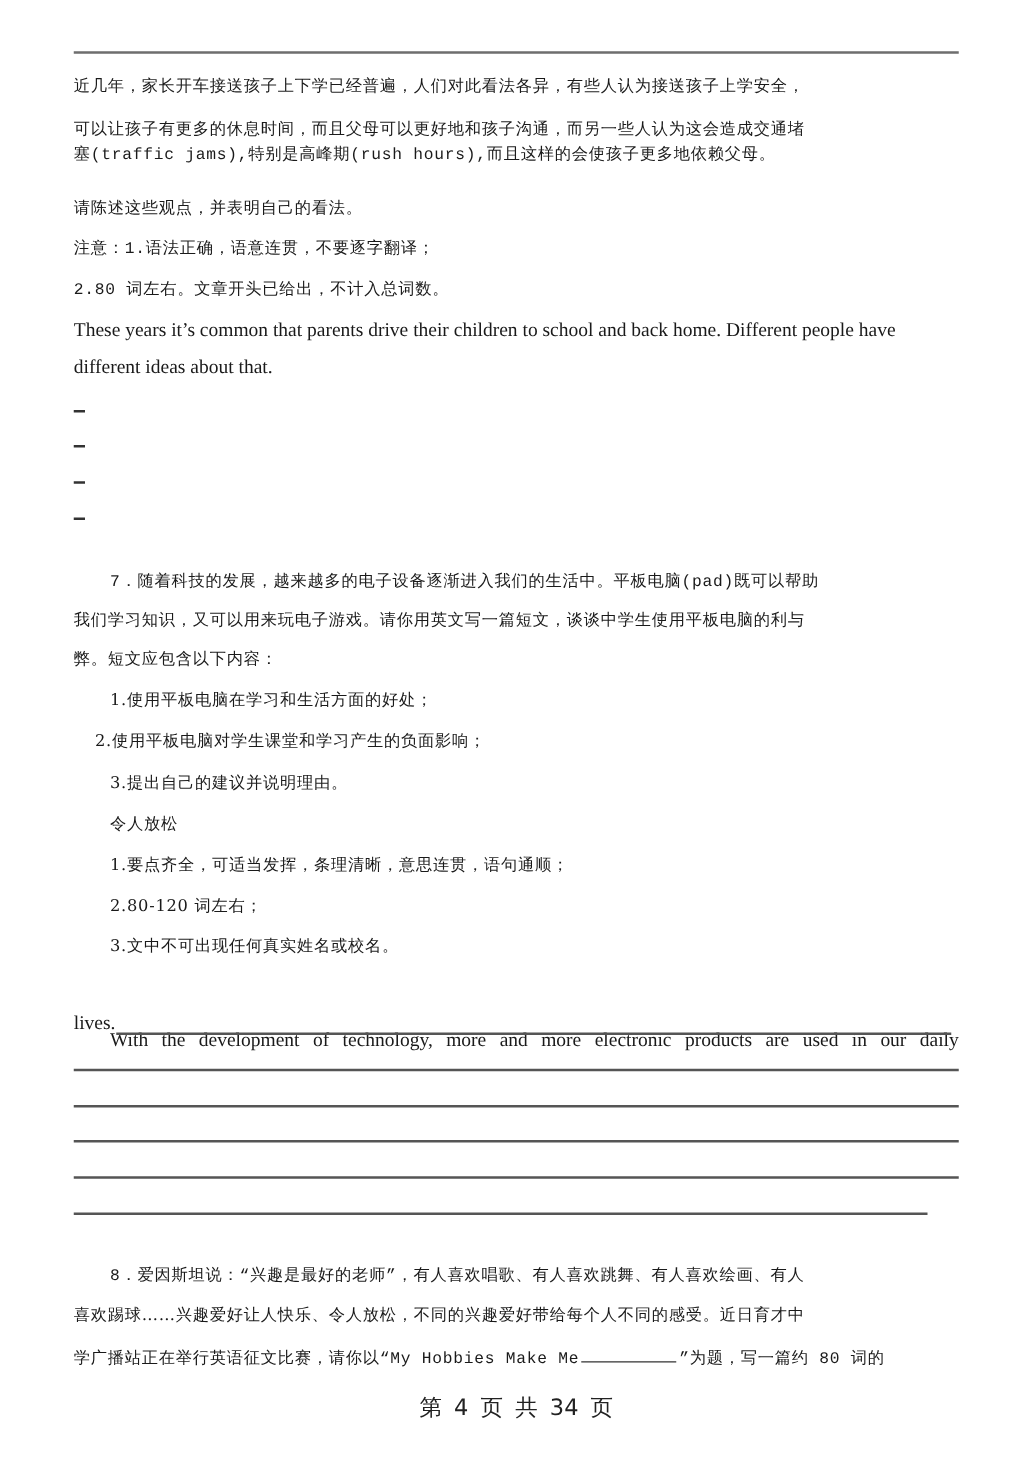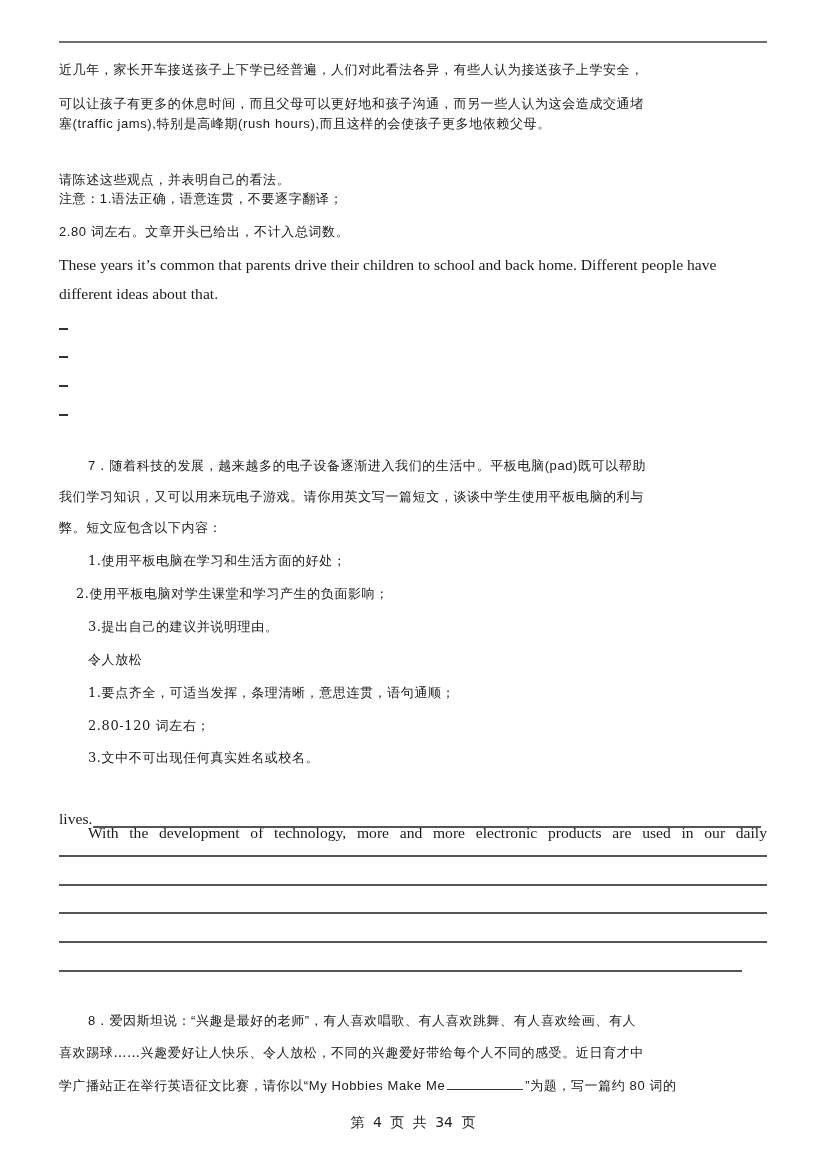--- a/index.html
+++ b/index.html
@@ -11,47 +11,47 @@
     .top-rule {
       position: absolute; left: 59px; top: 41px; width: 708px; height: 2px;
       background: #6e6e6e;
     }
     .line {
       position: absolute; left: 59px; width: 708px;
       font-size: 13px; line-height: 20px; white-space: nowrap;
       letter-spacing: 0.6px;
     }
     .line.en { font-family: "Liberation Serif", serif; font-size: 15.6px; letter-spacing: 0; }
-    .line.mixed { font-family: Liberation Sans, sans-serif; }
+    .line.mixed { font-family: Liberation Mono, monospace; }
     .line.justify { text-align: justify; text-align-last: justify; white-space: normal; margin-top: 44px; }
     .dash {
       position: absolute; left: 59px; width: 9px; height: 1.5px; background: #333;
     }
     .blank {
       position: absolute; height: 1.5px; background: #555;
     }
     .inline-blank {
       display: inline-block; width: 76px; border-bottom: 1px solid #333;
       height: 14px; vertical-align: baseline; margin: 0 2px;
     }
     .footer {
       position: absolute; left: 0; width: 826px; top: 1114px; text-align: center;
-      font-family: "DejaVu Sans", sans-serif; font-size: 14px; color: #222;
+      font-family: "DejaVu Sans", sans-serif; font-size: 18px; color: #222;
       word-spacing: 4px;
     }
   </style>
 </head>
 <body>
 
 <div class="top-rule"></div>
 
 <div class="line" style="top:60px;">近几年，家长开车接送孩子上下学已经普遍，人们对此看法各异，有些人认为接送孩子上学安全，</div>
 <div class="line mixed" style="top:94px;">可以让孩子有更多的休息时间，而且父母可以更好地和孩子沟通，而另一些人认为这会造成交通堵</div>
 <div class="line mixed" style="top:114px;">塞(traffic jams),特别是高峰期(rush hours),而且这样的会使孩子更多地依赖父母。</div>
-<div class="line" style="top:170px;">请陈述这些观点，并表明自己的看法。</div>
+<div class="line" style="top:157px;">请陈述这些观点，并表明自己的看法。</div>
 <div class="line mixed" style="top:189px;">注意：1.语法正确，语意连贯，不要逐字翻译；</div>
 <div class="line mixed" style="top:222px;">2.80 词左右。文章开头已给出，不计入总词数。</div>
 <div class="line en" style="top:255px;">These years it’s common that parents drive their children to school and back home. Different people have</div>
 <div class="line en" style="top:284px;">different ideas about that.</div>
 
 <div class="dash" style="top:328px;"></div>
 <div class="dash" style="top:356px;"></div>
 <div class="dash" style="top:385px;"></div>
 <div class="dash" style="top:414px;"></div>
 

